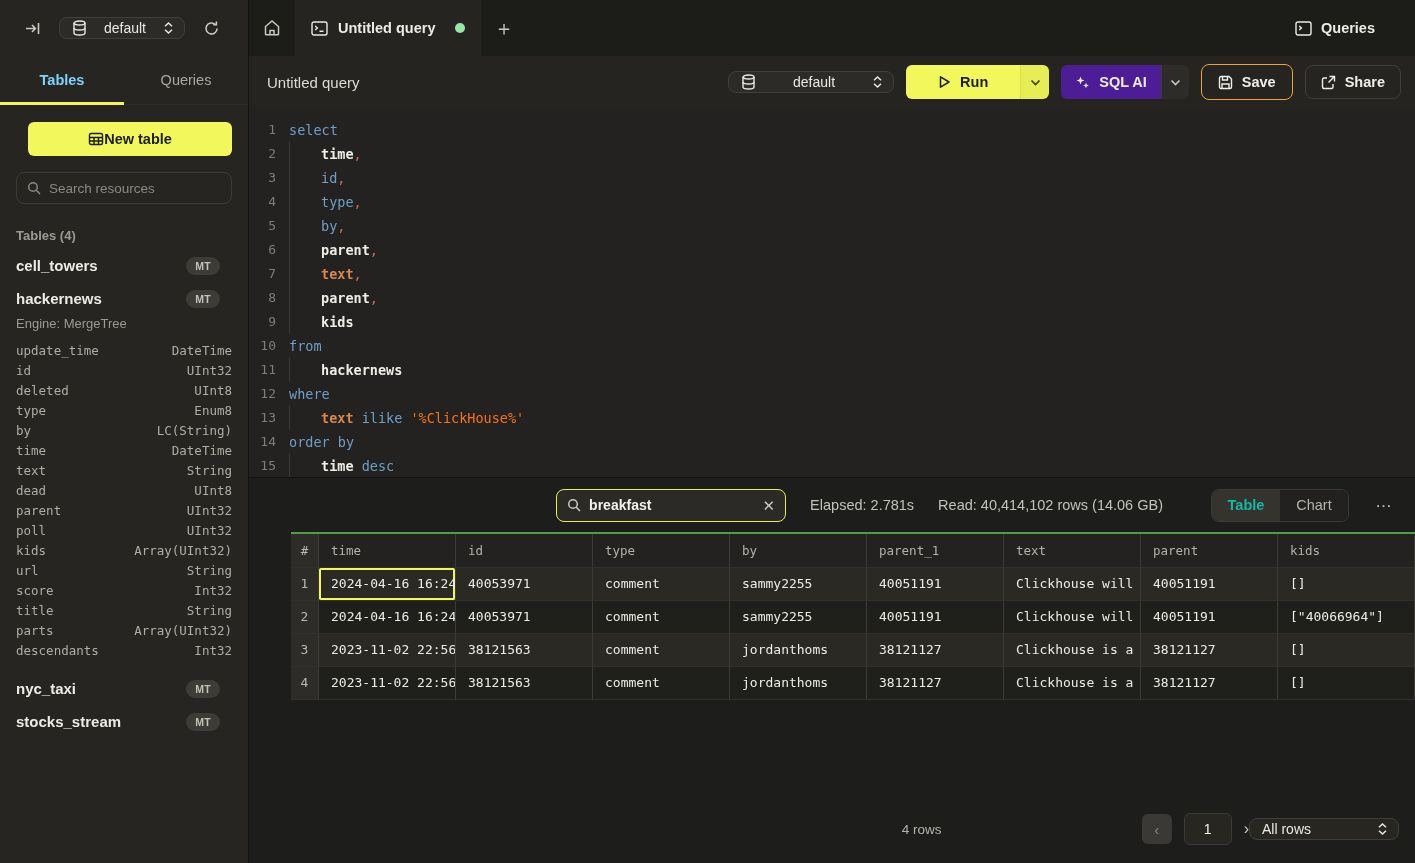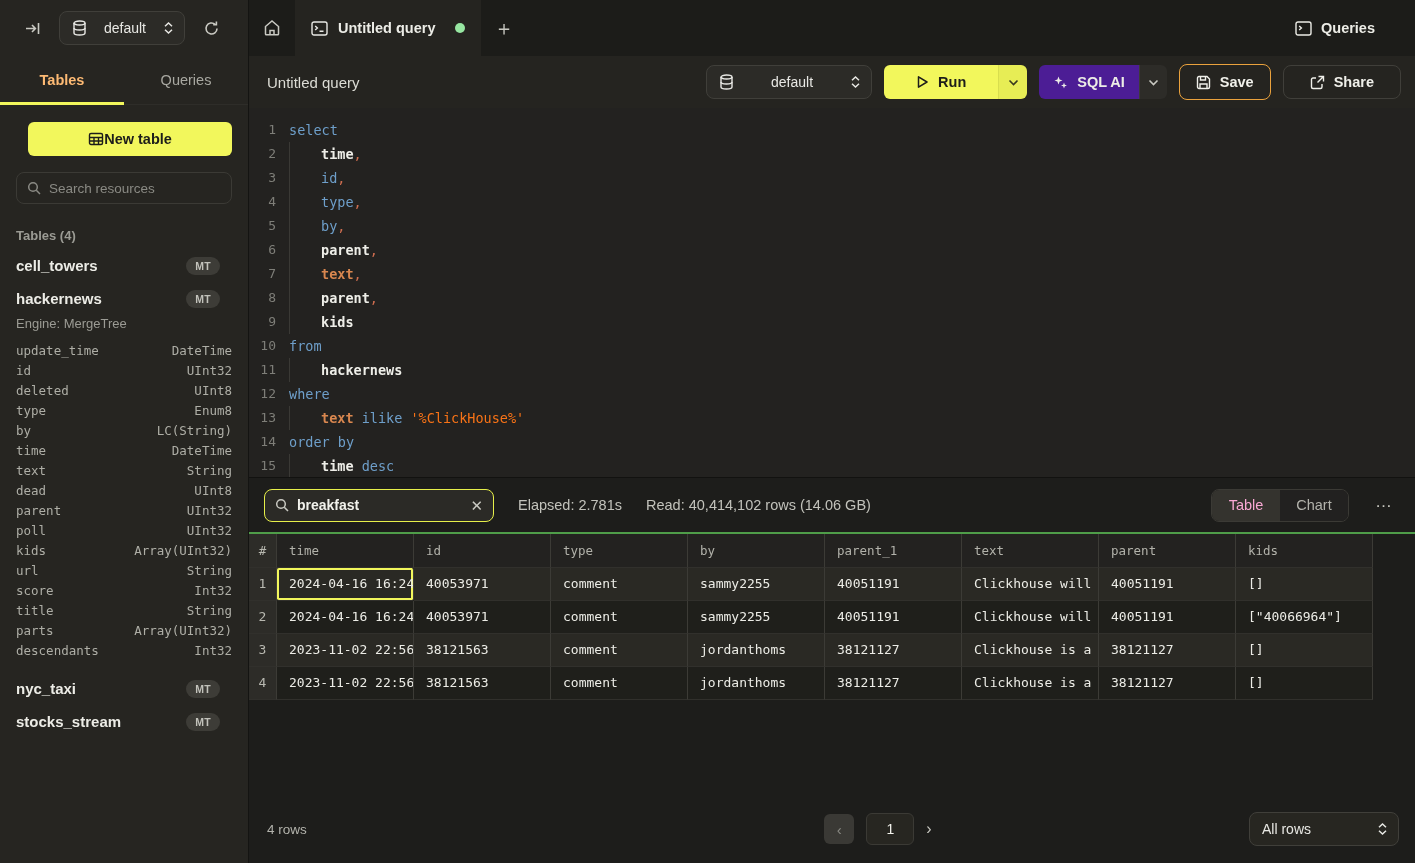--- a/index.html
+++ b/index.html
@@ -11,21 +11,21 @@
     display:grid; grid-template-columns:249px 1fr; grid-template-rows:56px 1fr;
   }
   svg{display:block}
   
   .topbar-left{
     grid-column:1; grid-row:1; background:#262521; display:flex; align-items:center;
     gap:14px; padding:0 14px 0 20px; border-right:1px solid #141412;
   }
   .icon-btn{ background:none;border:none;color:#c9c9c2;cursor:pointer; display:flex;align-items:center;justify-content:center; padding:4px;border-radius:6px;}
   .select-pill{
-    display:flex;align-items:center;gap:8px; height:34px; padding:0 10px 0 12px;
+    display:flex;align-items:center;gap:8px; height:22px; padding:0 10px 0 12px;
     background:#2c2b27; border:1px solid #403f3a; border-radius:8px; color:#e8e8e4; cursor:pointer;
   }
   .select-pill .lbl{font-size:14px;}
   .db-select-top{flex:1; max-width:126px; justify-content:space-between;}
   .tabstrip{
     grid-column:2; grid-row:1; background:#1c1c19; display:flex; align-items:stretch;
   }
   .home-btn{width:46px; display:flex;align-items:center;justify-content:center; color:#c9c9c2; cursor:pointer;}
   .query-tab{
     width:186px; background:#252420; display:flex; align-items:center; gap:10px;
@@ -42,21 +42,21 @@
   
   .sidebar{
     grid-column:1; grid-row:2; background:#262521; border-right:1px solid #141412;
     display:flex; flex-direction:column; overflow:hidden;
   }
   .side-tabs{display:flex; height:49px; border-bottom:1px solid #2e2d29;}
   .side-tab{
     flex:1; display:flex; align-items:center; justify-content:center;
     font-size:14.5px; color:#a8a8a1; cursor:pointer; position:relative; font-weight:500;
   }
-  .side-tab.active{color:#fdba74; font-weight:600;}
+  .side-tab.active{color:#7dd3fc; font-weight:600;}
   .side-tab.active::after{content:""; position:absolute; left:0; right:0; bottom:-1px; height:3px; background:#f2f75c;}
   .new-table-btn{
     margin:17px 16px 0 28px; height:34px; border:none; border-radius:6px;
     background:#f2f75c; color:#1d1d1a; font-family:inherit; font-size:14.5px; font-weight:600;
     display:flex; align-items:center; justify-content:center; gap:0; cursor:pointer;
   }
   .side-search{
     margin:16px 16px 0 16px; height:32px; border:1px solid #3b3a35; border-radius:8px;
     display:flex; align-items:center; gap:8px; padding:0 10px; color:#8a8a84;
   }
@@ -96,59 +96,59 @@
     display:flex; align-items:center; gap:9px; padding:0 14px; background:#4c1d95;
     color:#ecece6; font-size:14.5px; font-weight:600; border:none; font-family:inherit; cursor:pointer;
   }
   .sqlai-caret{width:28px; background:#2d2c28; border:none; border-left:1px solid #3d3c37; color:#c9c9c2; display:flex;align-items:center;justify-content:center; cursor:pointer;}
   .save-btn{
     height:36px; padding:0 16px; background:none; border:1.5px solid #eaa23d; border-radius:8px;
     color:#f0f0ea; font-size:14.5px; font-weight:600; font-family:inherit;
     display:flex; align-items:center; gap:9px; cursor:pointer;
   }
   .share-btn{
-    height:34px; padding:0 26px; background:none; border:1px solid #403f3a; border-radius:8px;
+    height:34px; padding:0 15px; background:none; border:1px solid #403f3a; border-radius:8px;
     color:#f0f0ea; font-size:14.5px; font-weight:600; font-family:inherit;
     display:flex; align-items:center; gap:9px; cursor:pointer;
   }
   
   .editor{
     height:370px; background:#232220; padding-top:10px; overflow:hidden;
     font-family:"DejaVu Sans Mono", monospace; font-size:13.5px; border-bottom:1px solid #121210;
   }
   .ed-line{display:flex; height:24px; line-height:24px;}
   .ed-gutter{width:27px; text-align:right; color:#7e7e78; flex:none; font-size:13px;}
   .ed-code{margin-left:13px; display:flex; white-space:pre;}
   .ed-indent{display:inline-block; width:32px; border-left:1px solid #3a3935; height:24px;}
   .tok-kw{color:#6e9fca;}
   .tok-ident{color:#eeeee8; font-weight:700;}
   .tok-comma{color:#cf6e50;}
   .tok-type{color:#d9874f; font-weight:700;}
   .tok-str{color:#f97316;}
   .tok-plain{color:#d5d5cf;}
   
-  .results{flex:1; background:#1d1d1b; display:flex; flex-direction:column; overflow:hidden;}
+  .results{flex:1; background:#1d1d1b; display:flex; flex-direction:column; overflow:hidden;align-items:flex-end;}
   .results-toolbar{height:54px; display:flex; align-items:center; padding:0 14px 0 15px; gap:24px;}
   .result-search{
     width:230px; height:33px; background:#2b2a26; border:1.5px solid #e6ef4a; border-radius:8px;
     display:flex; align-items:center; gap:8px; padding:0 10px; color:#c9c9c2;
   }
   .result-search input{
     flex:1; min-width:0; background:none; border:none; outline:none; color:#f2f2ec;
     font-family:inherit; font-size:14px; font-weight:600;
   }
   .clear-x{background:none;border:none;color:#c9c9c2;font-size:15px;cursor:pointer;line-height:1;}
   .stat-text{font-size:14.5px; color:#c2c2bb;}
   .results-toolbar .spacer{flex:1;}
   .seg-toggle{display:flex; border:1px solid #3b3a35; border-radius:8px; overflow:hidden; height:33px;}
   .seg{
     width:68px; display:flex; align-items:center; justify-content:center; font-size:14.5px;
     color:#b3b3ac; cursor:pointer; background:#222119; background:#222120; border:none; font-family:inherit;
   }
-  .seg.active{background:#34332e; color:#f9a8d4; font-weight:400;}
+  .seg.active{background:#34332e; color:#14b8a6; font-weight:700;}
   .ellipsis-btn{background:none;border:none;color:#c9c9c2;font-size:17px;letter-spacing:1px;cursor:pointer; padding:0 8px 6px 2px;}
   
   .rtable{border-top:2px solid #4f9d49; font-family:"DejaVu Sans Mono", monospace;}
   .trow, .thead-row{display:flex;}
   .cell{
     width:137px; flex:none; height:33px; line-height:32px; padding:0 10px 0 12px;
     border-right:1px solid #3c3b36; border-bottom:1px solid #31302c;
     font-size:13px; color:#ececе6; color:#ececE6; overflow:hidden; white-space:nowrap; text-overflow:clip;
   }
   .thead-row .cell{height:34px; line-height:34px; color:#b2b2aa; font-size:12.5px; background:#232220;}

